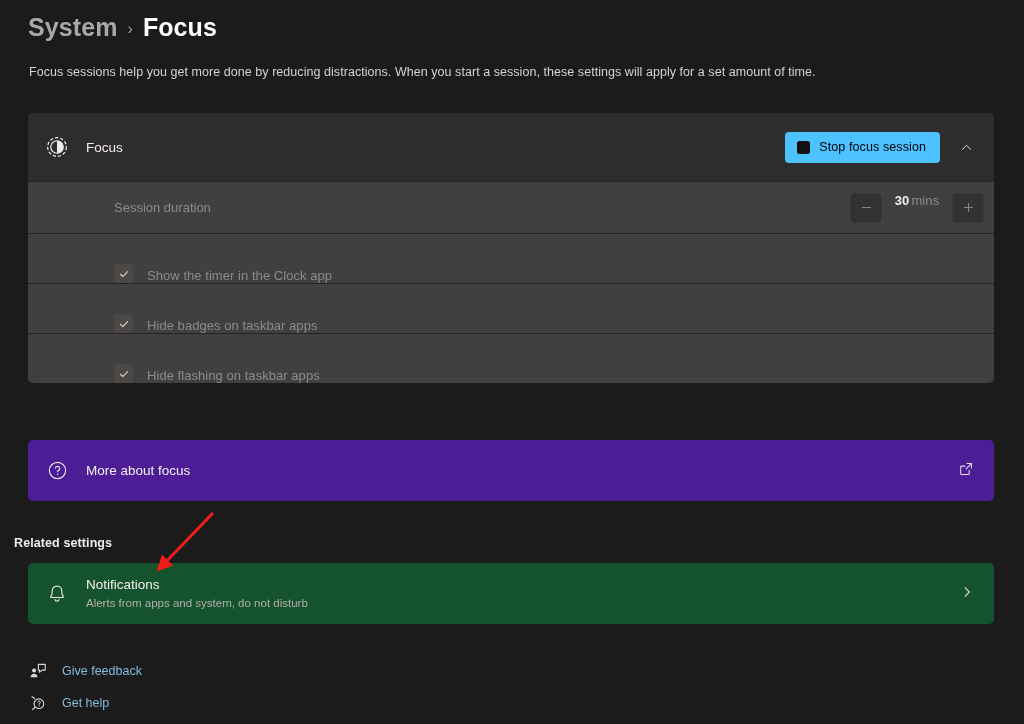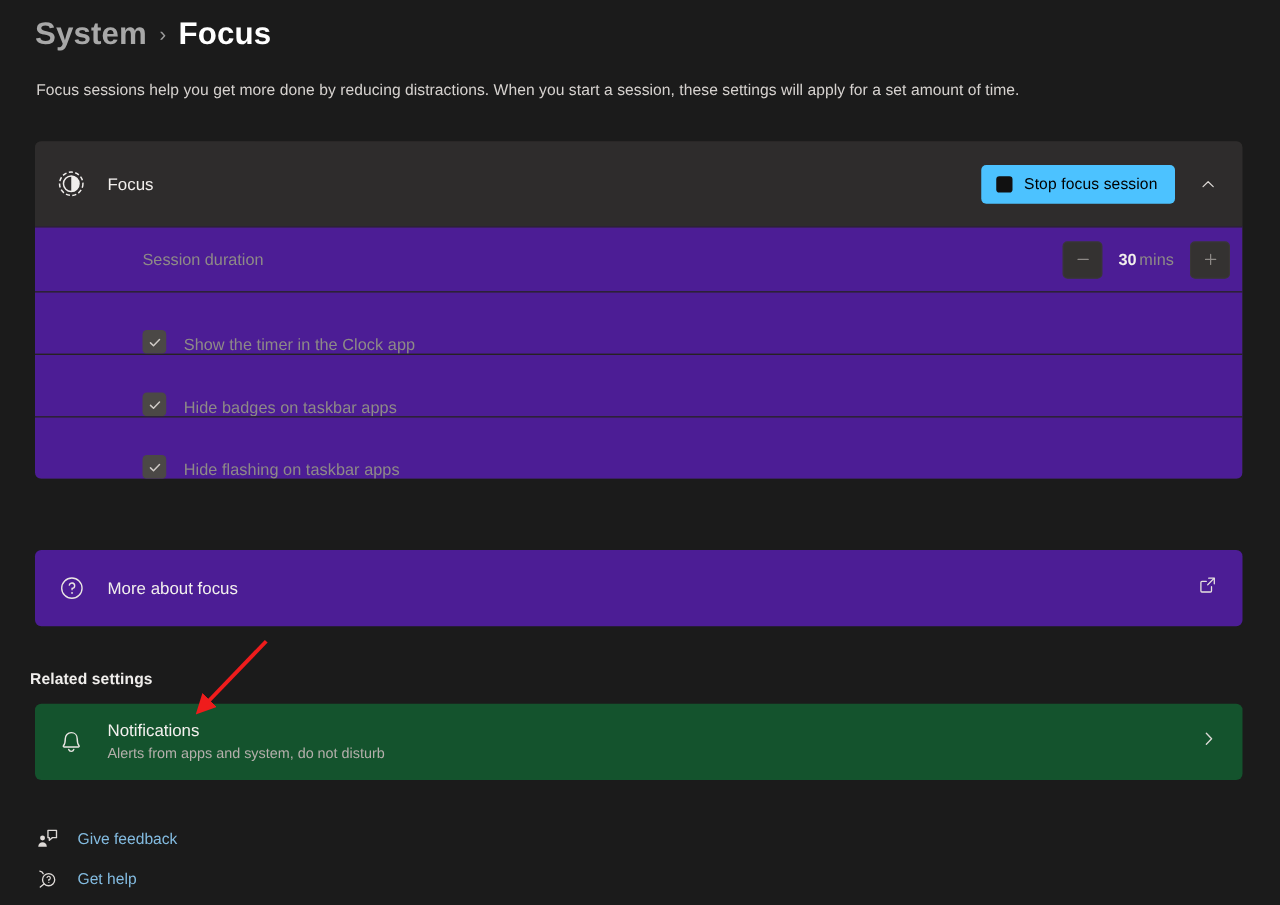--- a/index.html
+++ b/index.html
@@ -123,39 +123,39 @@
     align-items: center;
     justify-content: center;
     border-radius: 4px;
     cursor: pointer;
     background: transparent;
     border: none;
   }
 
   .row {
     height: 50px;
-    background: #4c1d95;
+    background: #404040;
     display: flex;
     align-items: center;
     border-top: 1px solid #262322;
     box-sizing: border-box;
     padding: 0 10px 0 0;
     position: relative;
   }
   .row.duration { height: 52px; }
   .row-label-indent {
     padding-left: 86px;
     font-size: 13px;
     color: #8e8a87;
     flex: 1;
   }
 
   .stepper {
     display: flex;
-    align-items: center;
+    align-items: flex-start;
     gap: 6px;
   }
   .step-btn {
     width: 32px;
     height: 30px;
     border-radius: 4px;
     background: #343231;
     border: 1px solid #393736;
     display: flex;
     align-items: center;
@@ -219,21 +219,21 @@
   }
   .more-label {
     font-size: 13.5px;
     color: #f2efed;
     flex: 1;
   }
 
   
   .section-heading {
     position: absolute;
-    left: 24px;
+    left: 14px;
     top: 536px;
     font-size: 12.5px;
     font-weight: 700;
     color: #f0eeec;
     letter-spacing: 0.1px;
   }
 
   #notif-card {
     top: 563px;
     height: 61px;

